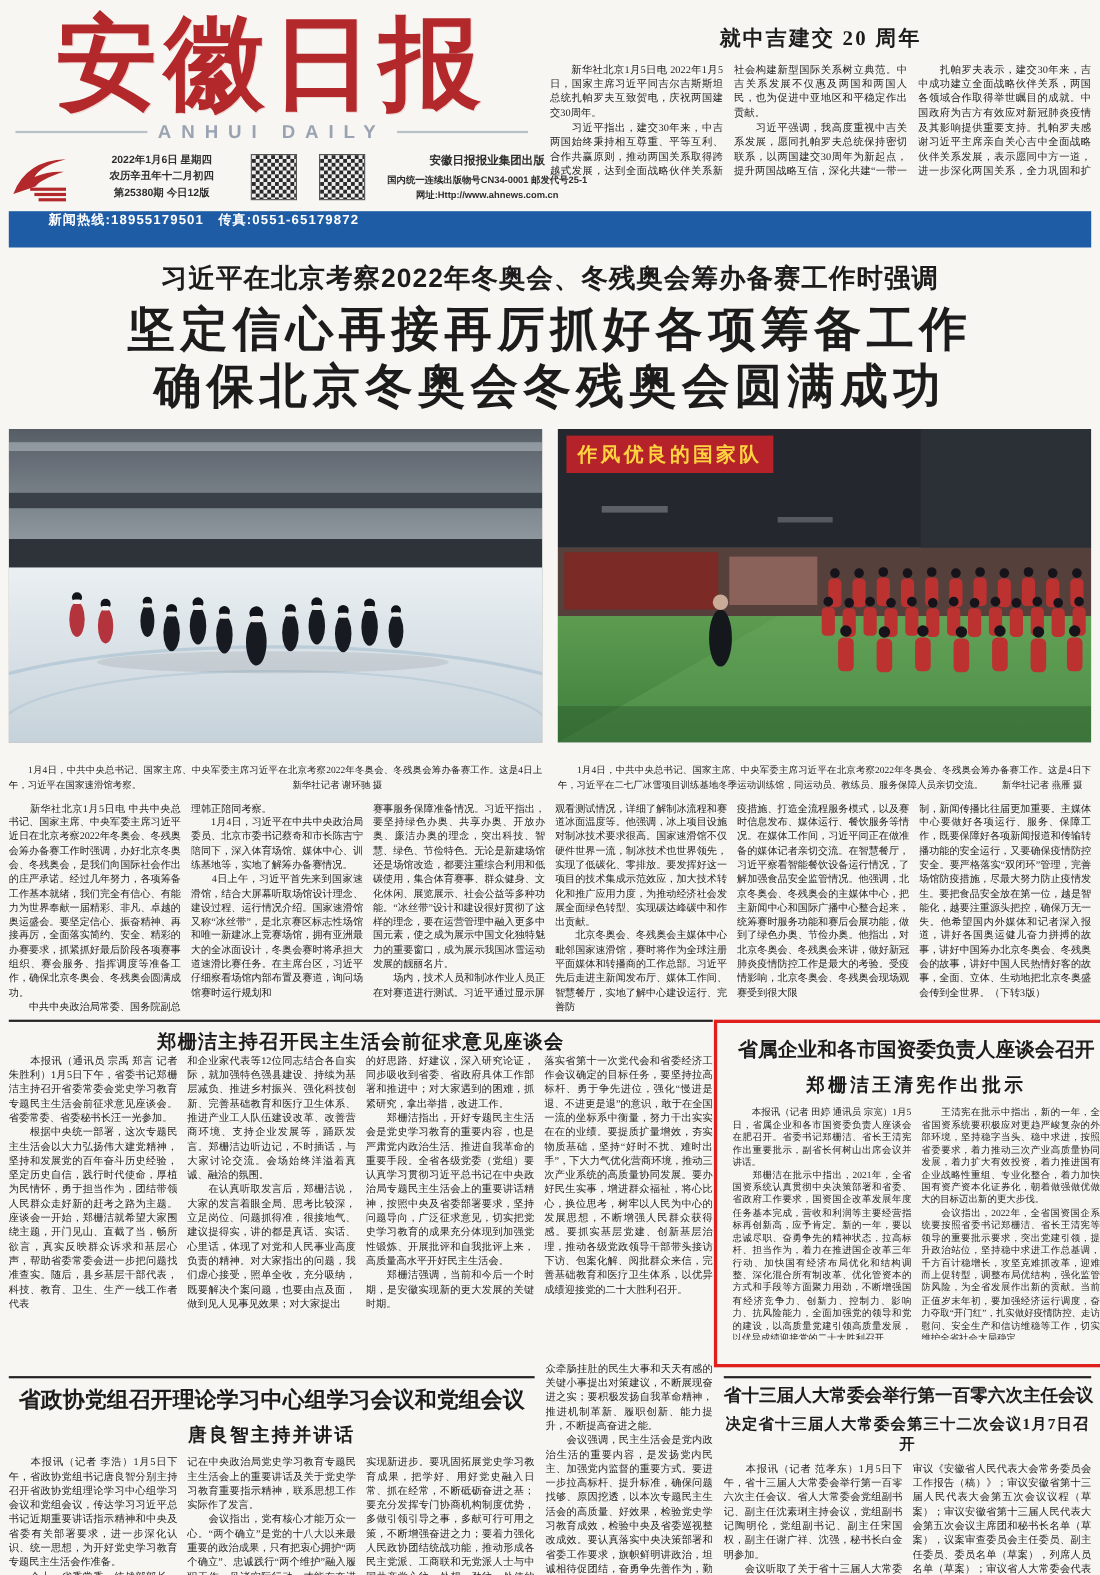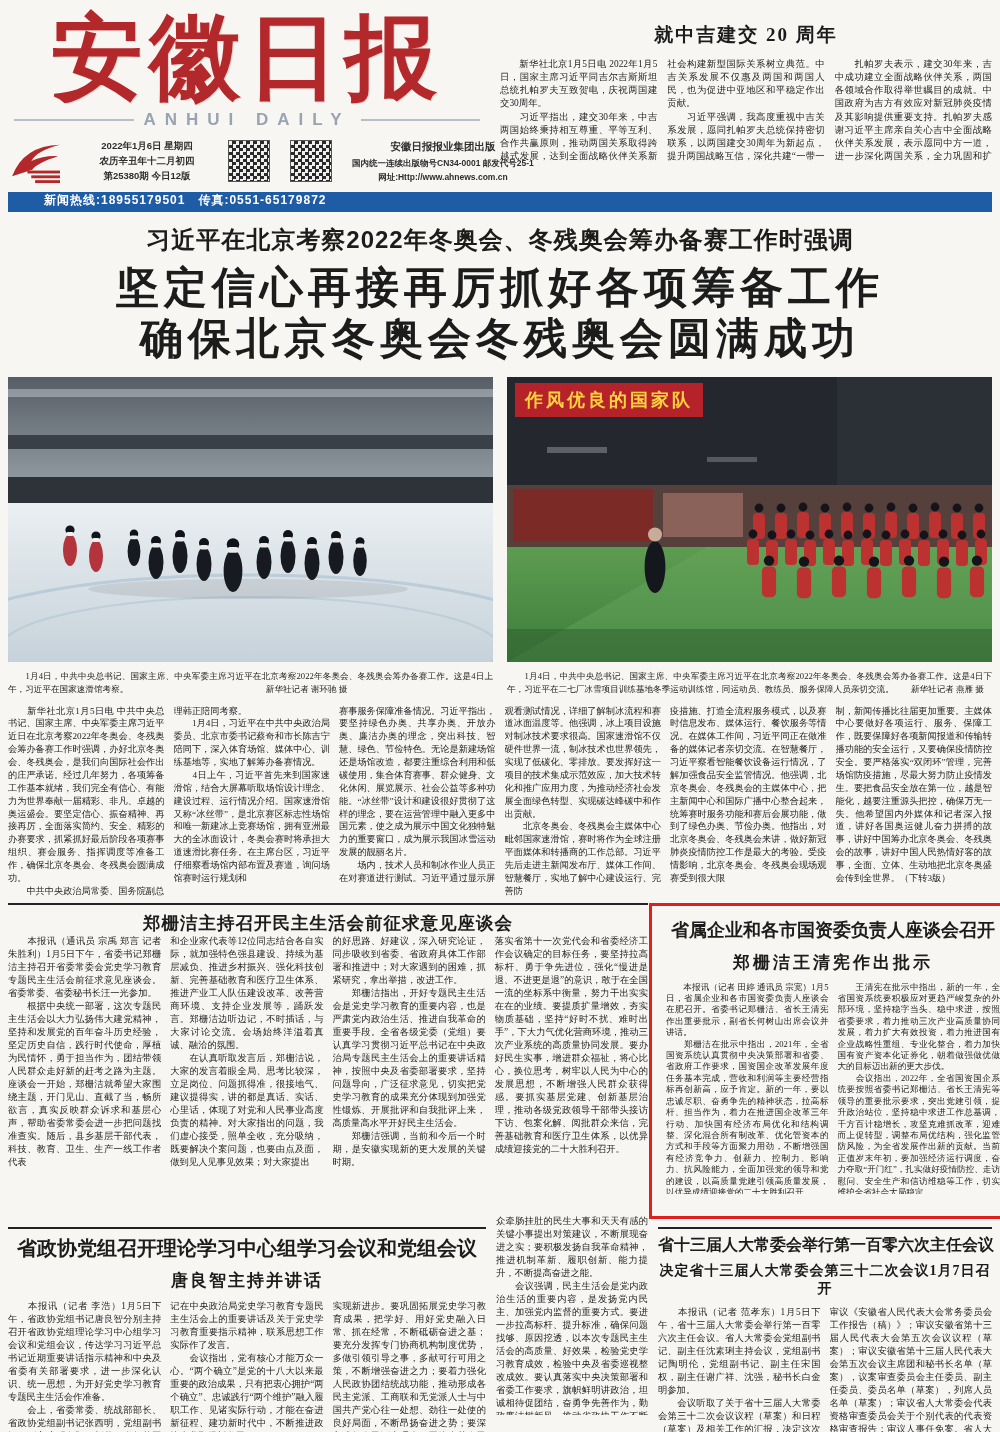--- a/index.html
+++ b/index.html
@@ -26,21 +26,21 @@
   .m-info { display:flex; align-items:center; gap:20px; margin-top:8px; }
   .m-logo { width:58px; height:46px; flex:none; }
   .m-dates { width:122px; text-align:center; font-size:9.5px; font-weight:bold;
     color:#2e2e2e; line-height:1.55; font-family:"Liberation Sans",sans-serif; flex:none; }
   .qr { width:42px; height:42px; flex:none; border:1px solid #555;
     background:repeating-conic-gradient(#2a2a2a 0% 25%, #efefef 0% 50%) 0 0 / 7px 7px; }
   .m-pub { flex:1; text-align:center; font-size:8.5px; font-weight:bold;
     color:#2e2e2e; line-height:1.7; white-space:nowrap; font-family:"Liberation Sans",sans-serif; }
   .m-pub .pub1 { font-size:10.5px; }
   .hotline {
-    margin:7px 8px 0; height:20px; background:#1e5ca6; color:#fff;
+    margin:7px 8px 0; height:33px; background:#1e5ca6; color:#fff;
     font-weight:bold; font-size:12px; line-height:17px; padding-left:36px;
     letter-spacing:1px; font-family:"Liberation Sans",sans-serif;
   }
 
   
   .top-story { flex:1; padding:6px 0 0 14px; }
   .ts-kicker { text-align:center; font-size:19px; font-weight:900; letter-spacing:2px;
     font-family:"Liberation Serif",serif; margin:4px 0 10px; }
   .ts-headline { text-align:center; font-size:24px; font-weight:900; white-space:nowrap;
     font-family:"Liberation Sans","DejaVu Sans",sans-serif; margin-bottom:10px; }
@@ -54,21 +54,21 @@
     font-family:"Liberation Sans","DejaVu Sans",sans-serif; margin:12px 0 6px; }
   .lead-h { text-align:center; font-size:43px; font-weight:900; line-height:1.2;
     letter-spacing:5px; font-family:"Liberation Sans","DejaVu Sans",sans-serif; white-space:nowrap; }
   .photos { display:flex; gap:14px; margin-top:12px; }
   .photo-wrap { width:485px; flex:none; }
   .photo { height:285px; position:relative; overflow:hidden; background:#9aa0a6; }
   .photo svg { display:block; width:100%; height:100%; }
   .banner { position:absolute; left:8px; top:6px; background:#b5222a; color:#ffd23f;
     font-weight:900; font-size:18px; letter-spacing:3px; padding:5px 10px;
     font-family:"Liberation Sans",sans-serif; }
-  .caption { font-size:8.6px; line-height:1.5; margin-top:8px; text-align:justify;
+  .caption { font-size:8.6px; line-height:1.5; margin-top:19px; text-align:justify;
     white-space:pre-line; color:#242424; }
   .lead-cols { margin-top:9px; gap:9px; }
   .lead-cols .col { height:192px; font-size:9.2px; line-height:1.4; }
 
   
   .mid-row { display:flex; gap:1px; padding:0 8px; margin-top:6px; }
   .mid-left { width:640px; flex:none; }
   .rule { border-top:2px solid #232323; margin-bottom:6px; }
   .mid-kicker { text-align:center; font-size:17.5px; font-weight:700; letter-spacing:1px;
     font-family:"Liberation Serif",serif; margin-top:2px; }

